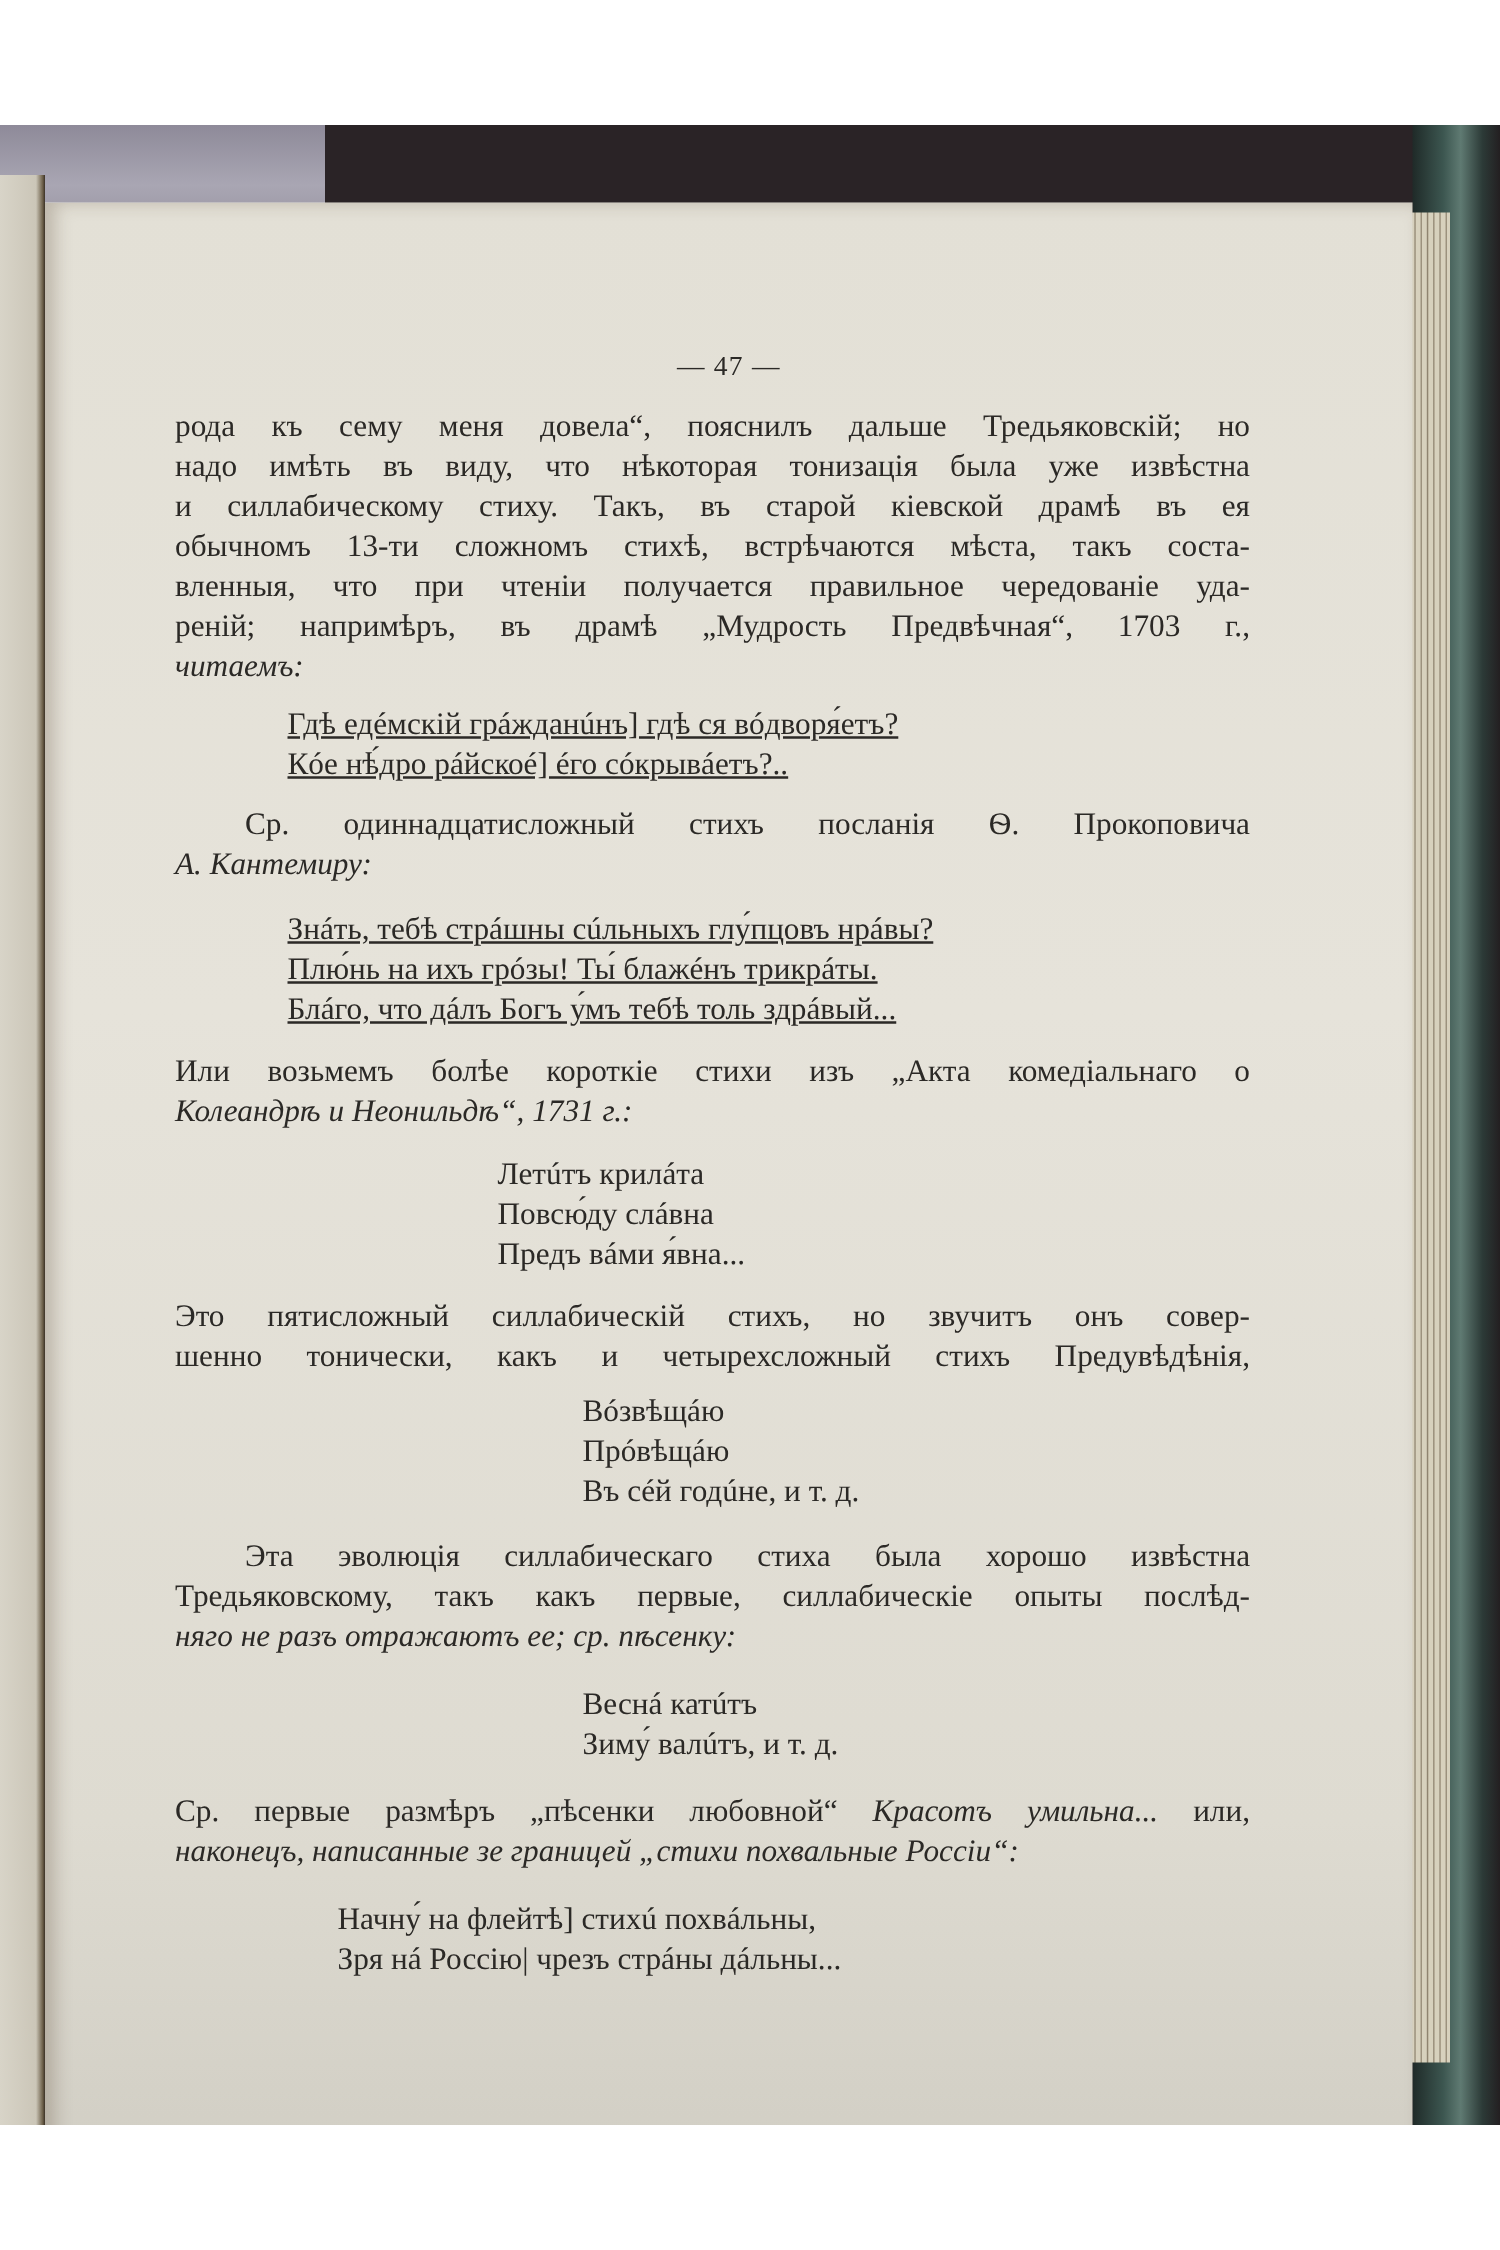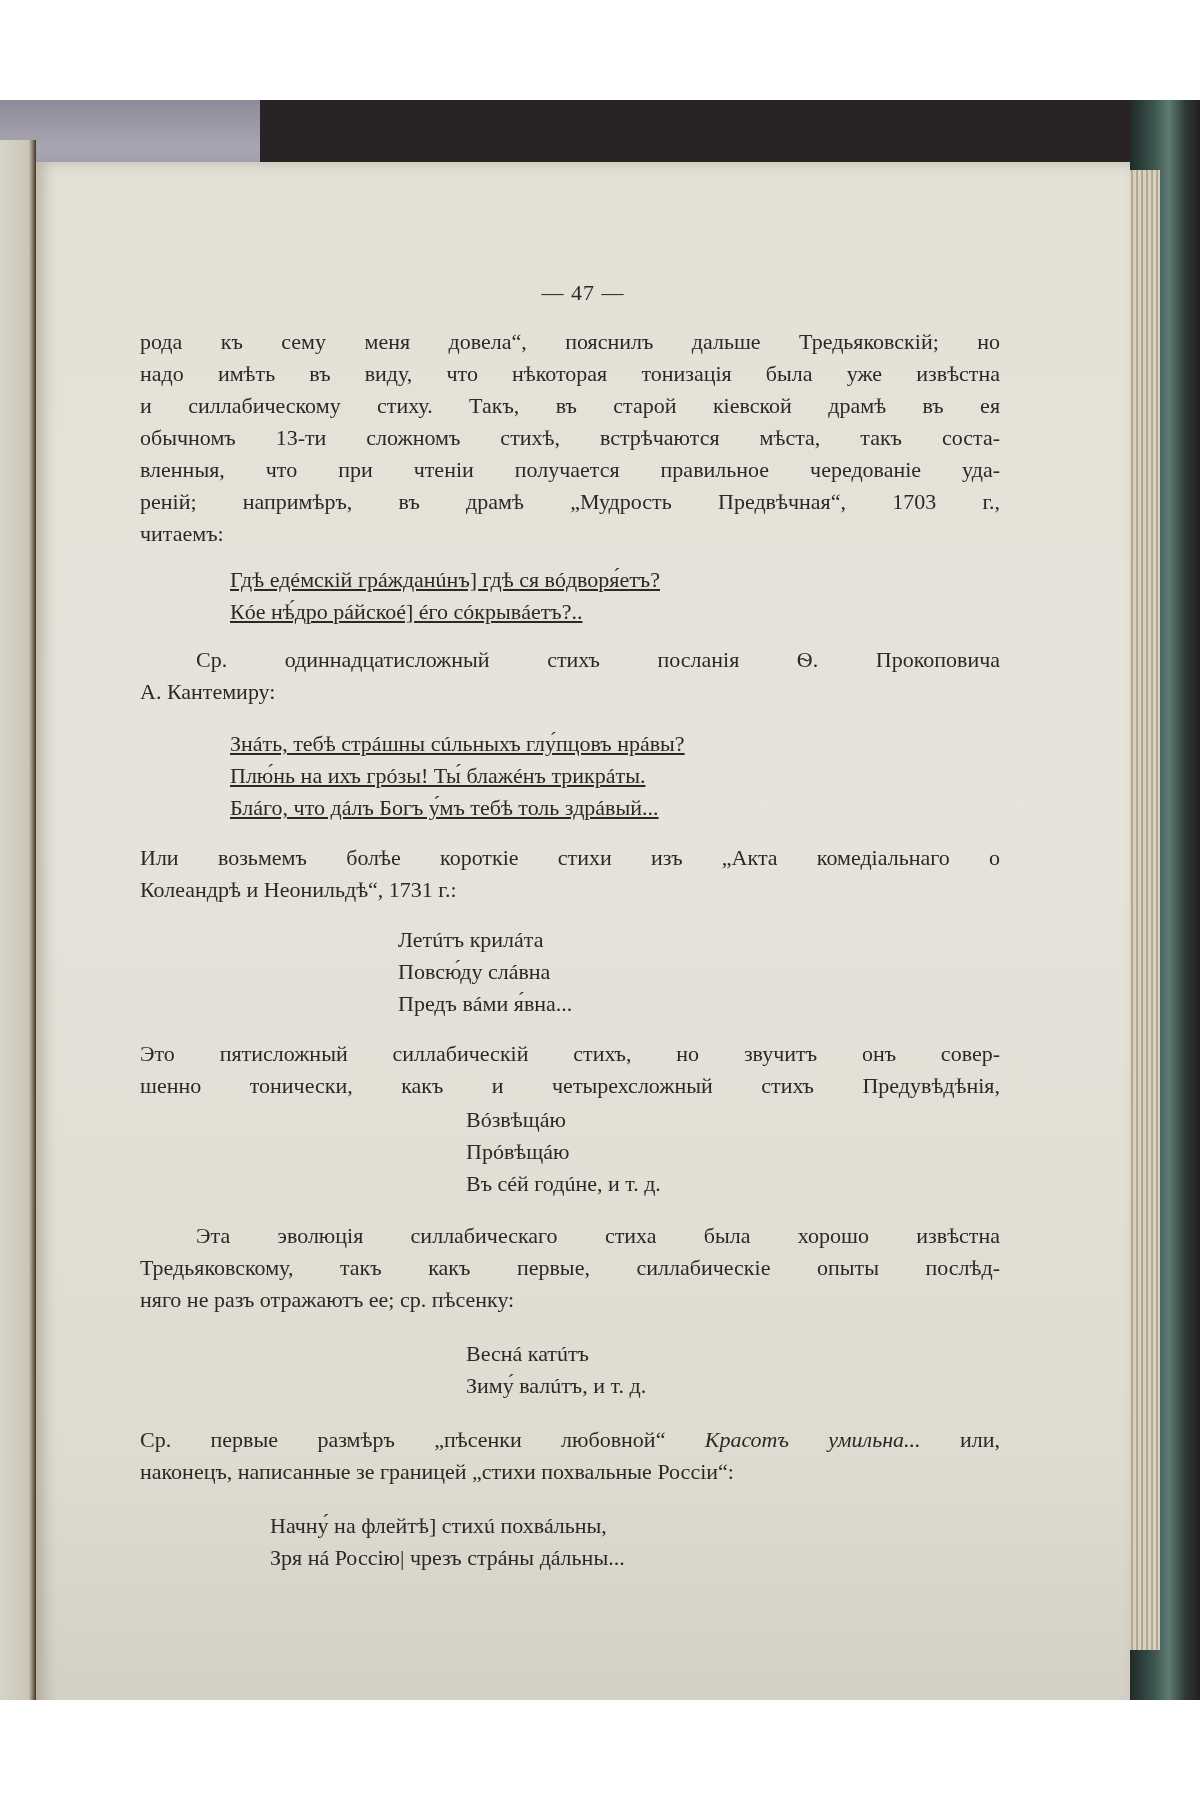--- a/index.html
+++ b/index.html
@@ -33,25 +33,25 @@
       background: linear-gradient(180deg, #e3e0d6 0%, #e6e3da 40%, #dedbd1 80%, #cfccc2 100%);
       box-shadow: inset 8px 0 14px rgba(80,60,40,0.25);
       color: #2b2926;
     }
     .page-number {
       position: absolute; left: 0; right: 0; top: 118px; text-align: center;
       font-size: 22px; letter-spacing: 1px;
     }
     .text-block {
       position: absolute; left: 104px; top: 164px; width: 860px;
-      font-size: 22px; line-height: 32px;
+      font-size: 25px; line-height: 32px;
     }
     .para { margin: 0; text-align: justify; }
     .para .line { display: block; white-space: nowrap; text-align: justify; text-align-last: justify; }
-    .para .line.last { text-align-last: left; }
+    .para .line.last { text-align-last: left; font-style: italic; }
     .verse { margin: 14px 0 16px 0; }
     .verse .vline { display: block; white-space: nowrap; }
     .verse.v-left { padding-left: 90px; text-decoration: underline; }
     .verse.v-mid { padding-left: 258px; }
     .verse.v-mid2 { padding-left: 326px; }
     .verse.v-left2 { padding-left: 130px; }
     .italic { font-style: italic; }
   </style>
 </head>
 <body>
@@ -102,21 +102,21 @@
         <span class="vline">Летúтъ крилáта</span>
         <span class="vline">Повсю́ду слáвна</span>
         <span class="vline">Предъ вáми я́вна...</span>
       </div>
 
       <p class="para" style="margin-top:18px;">
         <span class="line">Это пятисложный силлабическій стихъ, но звучитъ онъ совер-</span>
         <span class="line">шенно тонически, какъ и четырехсложный стихъ Предувѣдѣнія,</span>
       </p>
 
-      <div class="verse v-mid2" style="margin-top:2px;">
+      <div class="verse v-mid2" style="margin-top:12px;">
         <span class="vline">Вóзвѣщáю</span>
         <span class="vline">Прóвѣщáю</span>
         <span class="vline">Въ сéй годúне, и т. д.</span>
       </div>
 
       <p class="para" style="margin-top:20px;">
         <span class="line" style="padding-left:56px;">Эта эволюція силлабическаго стиха была хорошо извѣстна</span>
         <span class="line">Тредьяковскому, такъ какъ первые, силлабическіе опыты послѣд-</span>
         <span class="line last">няго не разъ отражаютъ ее; ср. пѣсенку:</span>
       </p>

